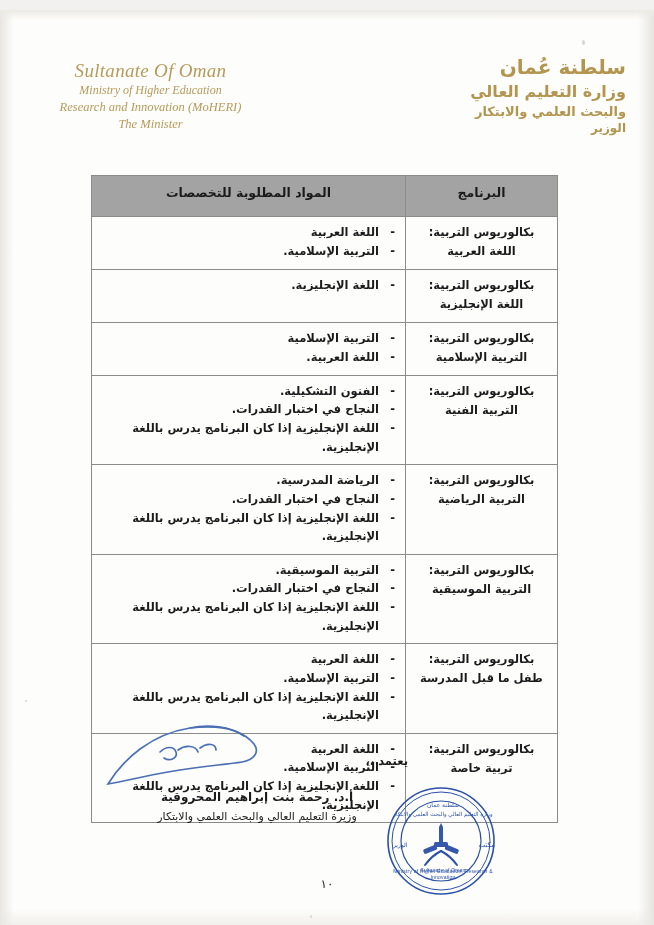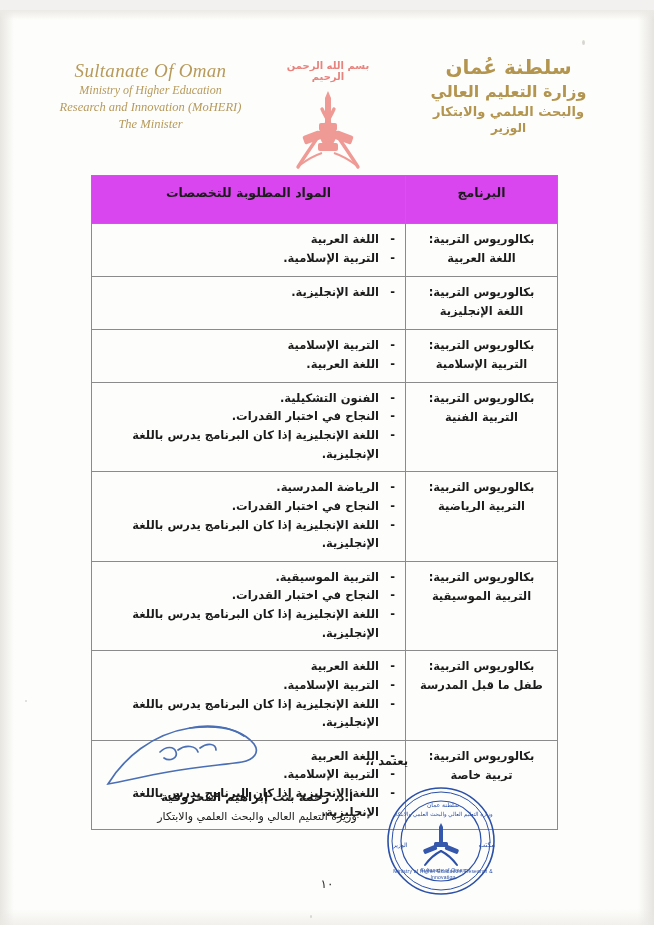--- a/index.html
+++ b/index.html
@@ -65,21 +65,21 @@
   .header-en .l1 { font-size: 19px; letter-spacing: .3px; }
   .header-en .l2 { font-size: 12px; }
   .header-en .l3 { font-size: 12.5px; }
   .header-en .l4 { font-size: 12.5px; }
 
   .header-ar {
     position: absolute;
     right: 28px;
     top: 8px;
     width: 235px;
-    text-align: center;
+    text-align: right;
     direction: rtl;
     font-family: "DejaVu Sans", sans-serif;
     color: #b3954f;
     line-height: 1.35;
     font-weight: bold;
   }
   .header-ar .a1 { font-size: 20px; letter-spacing: 2px; }
   .header-ar .a2 { font-size: 16px; letter-spacing: 1.5px; }
   .header-ar .a3 { font-size: 13px; letter-spacing: 1px; }
   .header-ar .a4 { font-size: 12px; letter-spacing: 2px; }
@@ -117,26 +117,26 @@
     table-layout: fixed;
     font-family: "DejaVu Sans", sans-serif;
   }
   table.main th,
   table.main td {
     border: 1px solid #8b8b8b;
     vertical-align: top;
     padding: 6px 8px 8px 8px;
   }
   table.main thead th {
-    background: #d946ef;
+    background: #a3a3a3;
     text-align: center;
     font-size: 12.5px;
     font-weight: bold;
     color: #1b1b1b;
-    padding: 9px 6px 16px 6px;
+    padding: 9px 6px 9px 6px;
     height: 22px;
   }
   col.c-program  { width: 152px; }
   col.c-subjects { width: 314px; }
 
   td.program {
     text-align: center;
     font-size: 11.5px;
     font-weight: bold;
     color: #1b1b1b;
@@ -292,41 +292,20 @@
 
   <div class="header">
 
     <div class="header-en">
       <div class="l1">Sultanate Of Oman</div>
       <div class="l2">Ministry of Higher Education</div>
       <div class="l3">Research and Innovation (MoHERI)</div>
       <div class="l4">The Minister</div>
     </div>
 
-    <div class="emblem">
-      <div class="bismillah">بسم الله الرحمن الرحيم</div>
-      <svg width="92" height="92" viewBox="0 0 92 92" aria-hidden="true">
-        <g fill="none" stroke="#ef9a95" stroke-width="3.4" stroke-linecap="round">
-          <path d="M16 84 C 30 62, 44 44, 52 26"></path>
-          <path d="M76 84 C 62 62, 48 44, 40 26"></path>
-        </g>
-        <g fill="#ef9a95">
-          <path d="M46 8 L49 15 L49 40 L46 46 L43 40 L43 15 Z"></path>
-          <rect x="37" y="40" width="18" height="8" rx="2"></rect>
-          <path d="M37 48 C 37 60, 46 66, 46 66 C 46 66, 55 60, 55 48 Z"></path>
-          <rect x="21" y="50" width="18" height="9" rx="2" transform="rotate(-20 30 54)"></rect>
-          <rect x="53" y="50" width="18" height="9" rx="2" transform="rotate(20 62 54)"></rect>
-          <rect x="36" y="60" width="20" height="8" rx="2"></rect>
-        </g>
-        <g stroke="#ef9a95" stroke-width="2" fill="none">
-          <path d="M18 82 C 26 76, 34 72, 40 70"></path>
-          <path d="M74 82 C 66 76, 58 72, 52 70"></path>
-        </g>
-      </svg>
-    </div>
 
     <div class="header-ar">
       <div class="a1">سلطنة عُمان</div>
       <div class="a2">وزارة التعليم العالي</div>
       <div class="a3">والبحث العلمي والابتكار</div>
       <div class="a4">الوزير</div>
     </div>
   </div>
 
   <div class="table-wrap">

